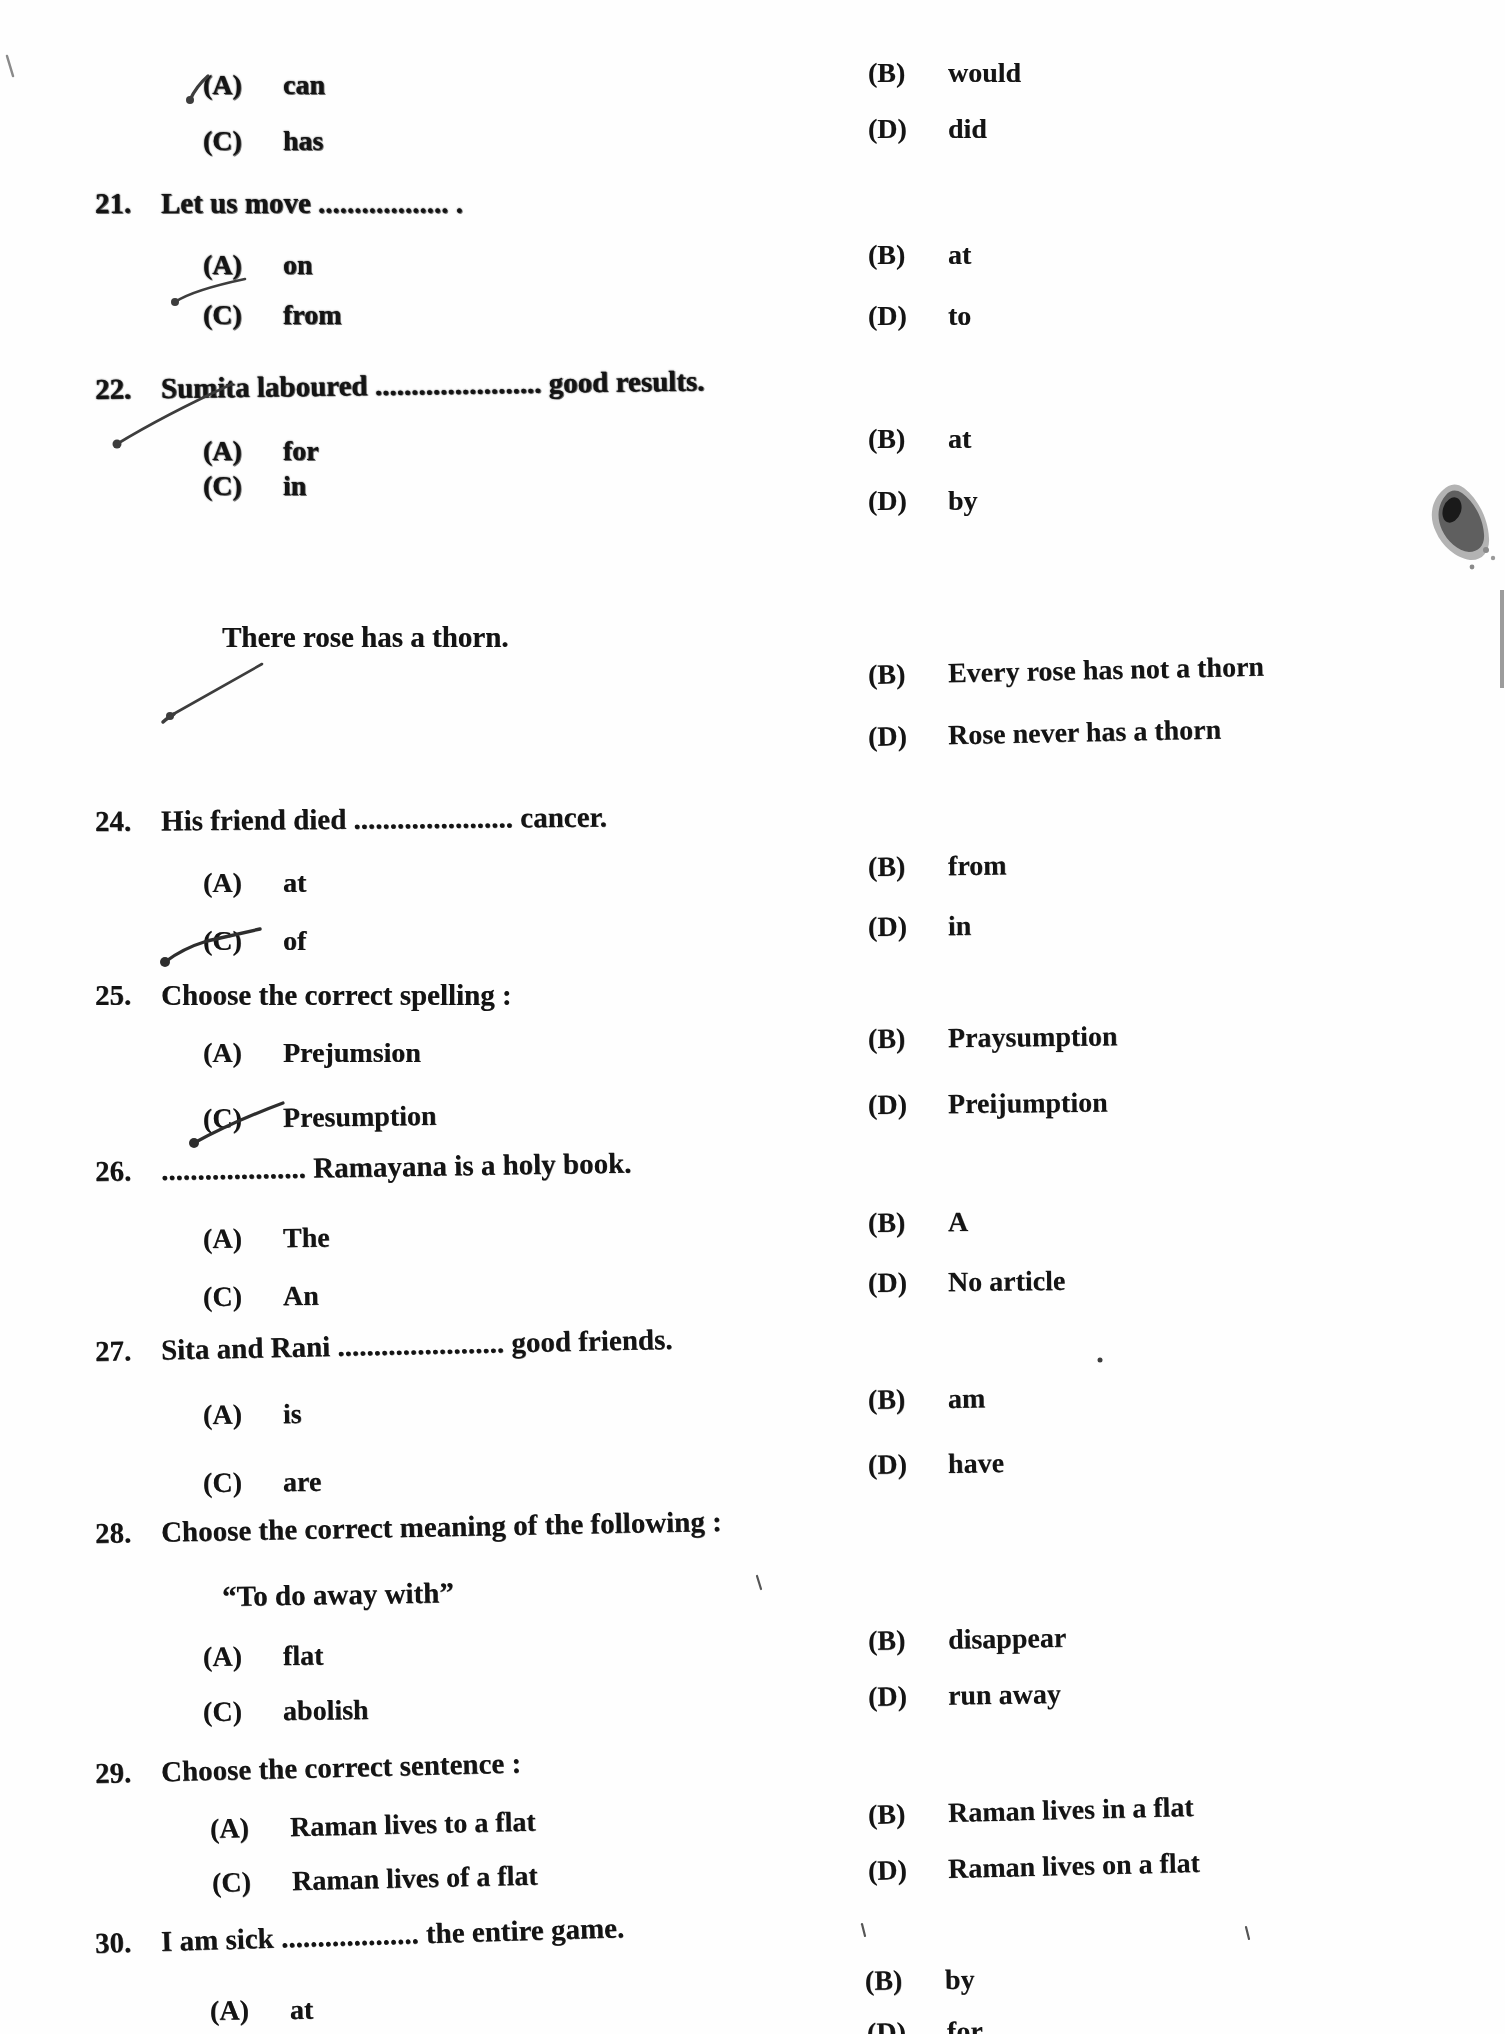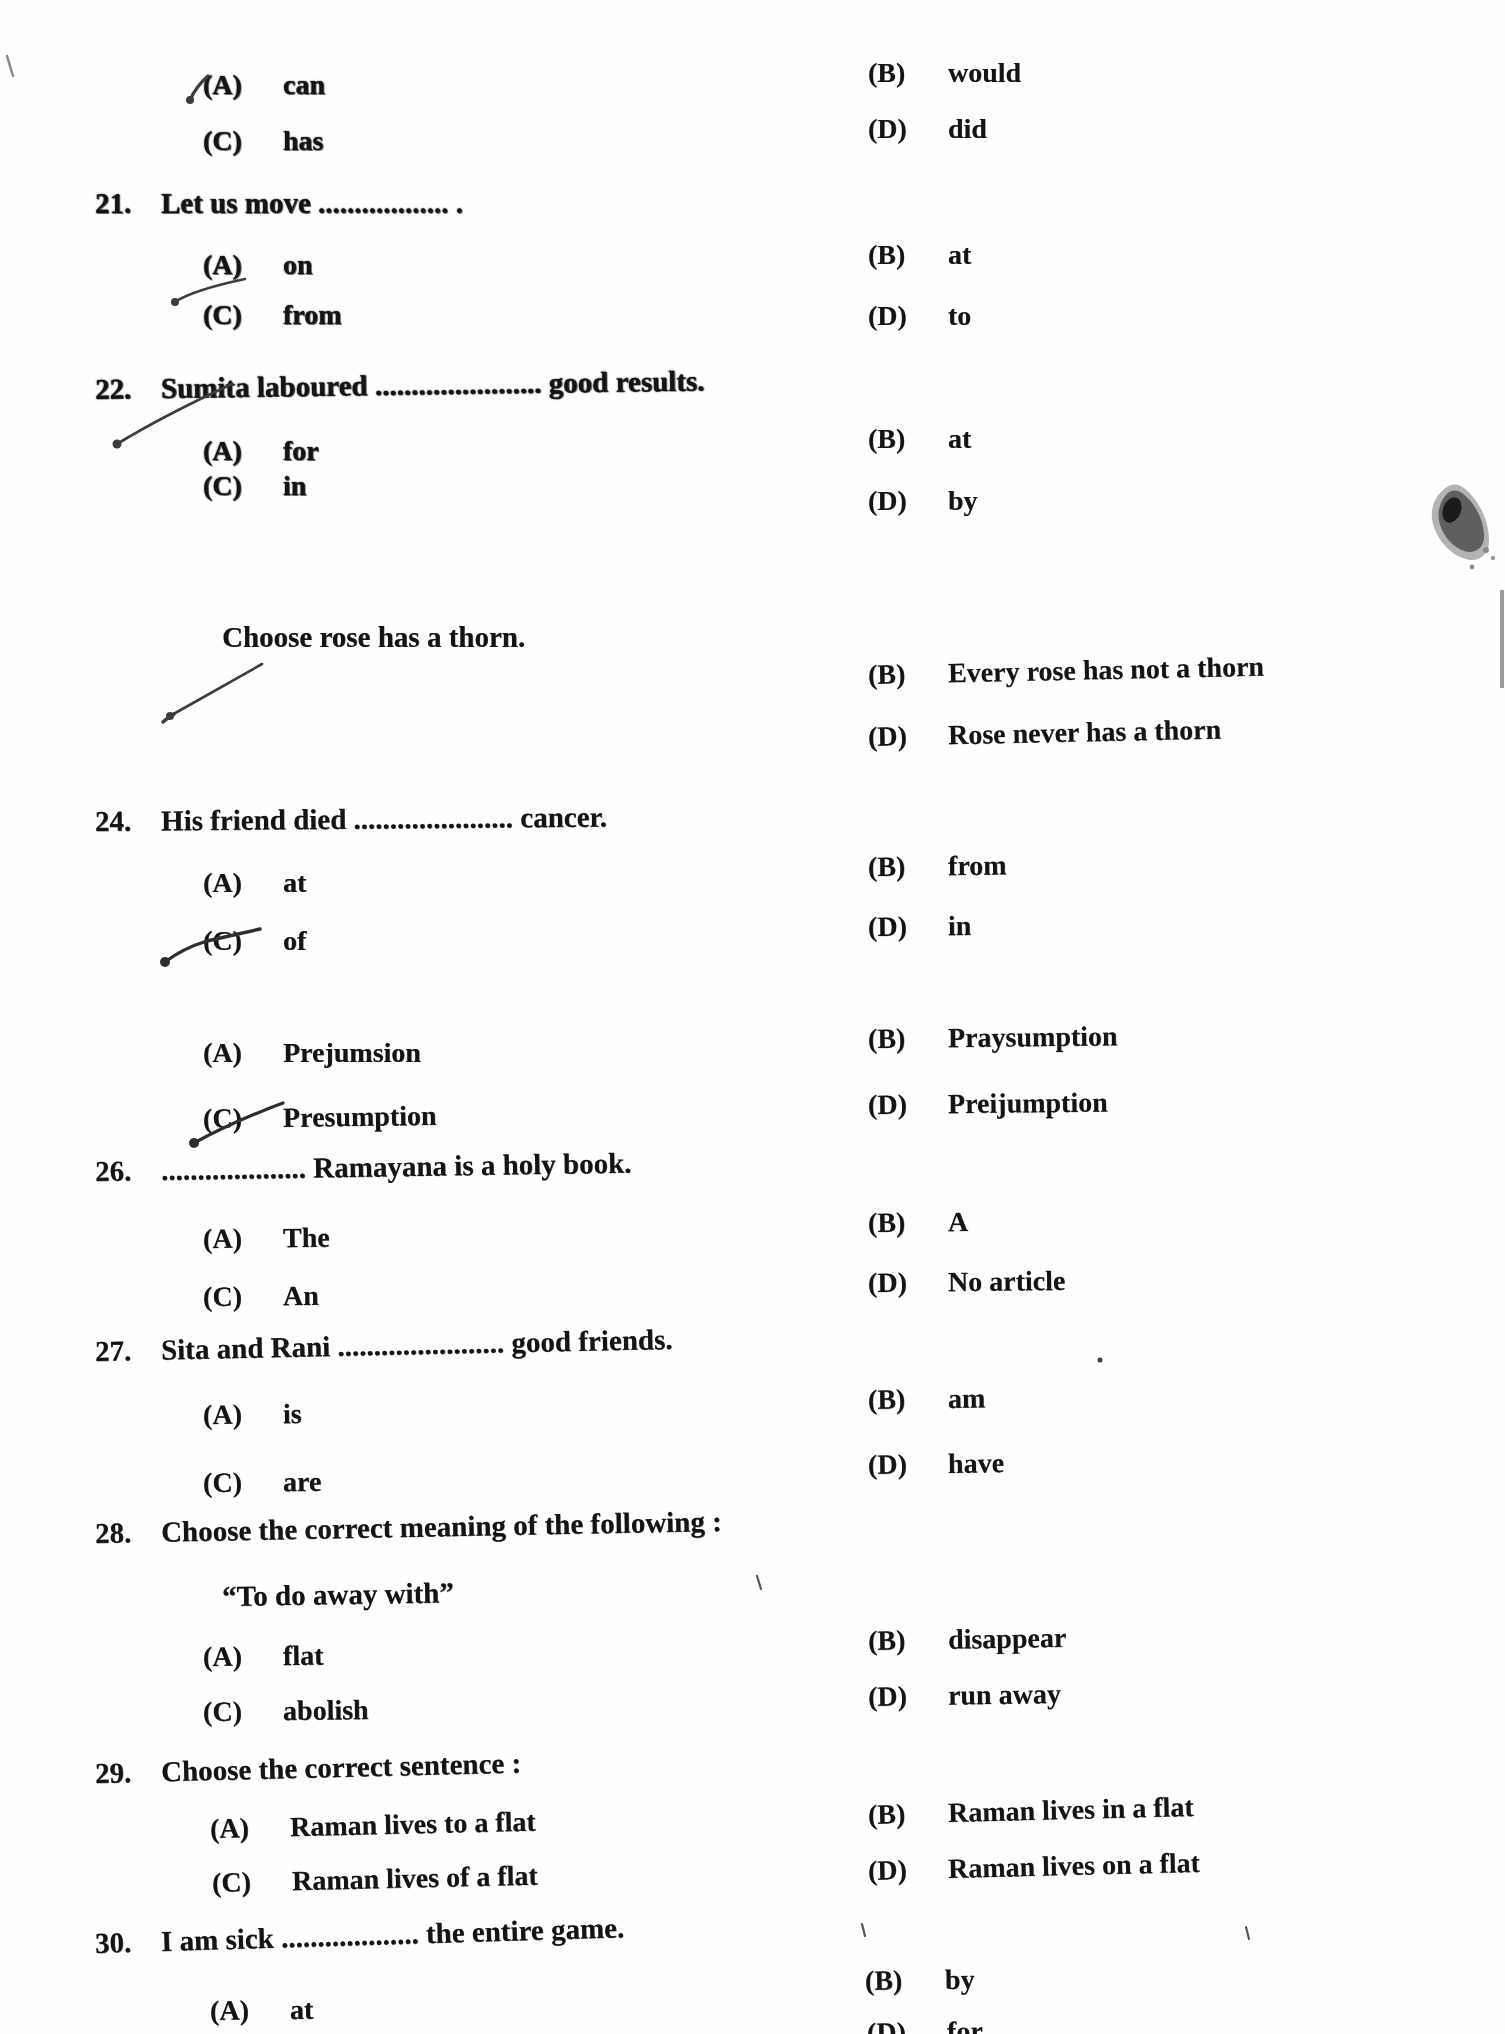--- a/index.html
+++ b/index.html
@@ -44,32 +44,35 @@
   <div class="opt optR soft" style="top:301px"><span class="olabel">(D)</span><span>to</span></div>
 
   <div class="q heavy" style="top:374px;transform:rotate(-0.8deg)">
     <span class="qnum">22.</span><span>Sumita laboured ....................... good results.</span>
   </div>
   <div class="opt optL heavy" style="top:436px"><span class="olabel">(A)</span><span>for</span></div>
   <div class="opt optR soft" style="top:424px"><span class="olabel">(B)</span><span>at</span></div>
   <div class="opt optL heavy" style="top:471px"><span class="olabel">(C)</span><span>in</span></div>
   <div class="opt optR soft" style="top:486px"><span class="olabel">(D)</span><span>by</span></div>
 
-  <div class="stem" style="top:621px">Choose rose has a thorn.</div>
+  <div class="stem" style="top:621px">There rose has a thorn.</div>
   <div class="opt optR soft" style="top:660px;transform:rotate(-1.2deg)"><span class="olabel">(B)</span><span>Every rose has not a thorn</span></div>
   <div class="opt optR soft" style="top:722px;transform:rotate(-1.2deg)"><span class="olabel">(D)</span><span>Rose never has a thorn</span></div>
 
   <div class="q" style="top:806px;transform:rotate(-0.5deg)">
     <span class="qnum">24.</span><span>His friend died ...................... cancer.</span>
   </div>
   <div class="opt optL" style="top:868px"><span class="olabel">(A)</span><span>at</span></div>
   <div class="opt optR soft" style="top:852px;transform:rotate(-0.6deg)"><span class="olabel">(B)</span><span>from</span></div>
   <div class="opt optL" style="top:926px"><span class="olabel">(C)</span><span>of</span></div>
   <div class="opt optR soft" style="top:912px;transform:rotate(-0.6deg)"><span class="olabel">(D)</span><span>in</span></div>
 
+  <div class="q" style="top:980px">
+    <span class="qnum">25.</span><span>Choose the correct spelling :</span>
+  </div>
   <div class="opt optL" style="top:1038px"><span class="olabel">(A)</span><span>Prejumsion</span></div>
   <div class="opt optR soft" style="top:1024px;transform:rotate(-0.6deg)"><span class="olabel">(B)</span><span>Praysumption</span></div>
   <div class="opt optL" style="top:1104px;transform:rotate(-0.8deg)"><span class="olabel">(C)</span><span>Presumption</span></div>
   <div class="opt optR soft" style="top:1090px;transform:rotate(-0.6deg)"><span class="olabel">(D)</span><span>Preijumption</span></div>
 
   <div class="q" style="top:1156px;transform:rotate(-0.9deg)">
     <span class="qnum">26.</span><span>.................... Ramayana is a holy book.</span>
   </div>
   <div class="opt optL" style="top:1224px;transform:rotate(-0.6deg)"><span class="olabel">(A)</span><span>The</span></div>
   <div class="opt optR soft" style="top:1208px;transform:rotate(-0.6deg)"><span class="olabel">(B)</span><span>A</span></div>

